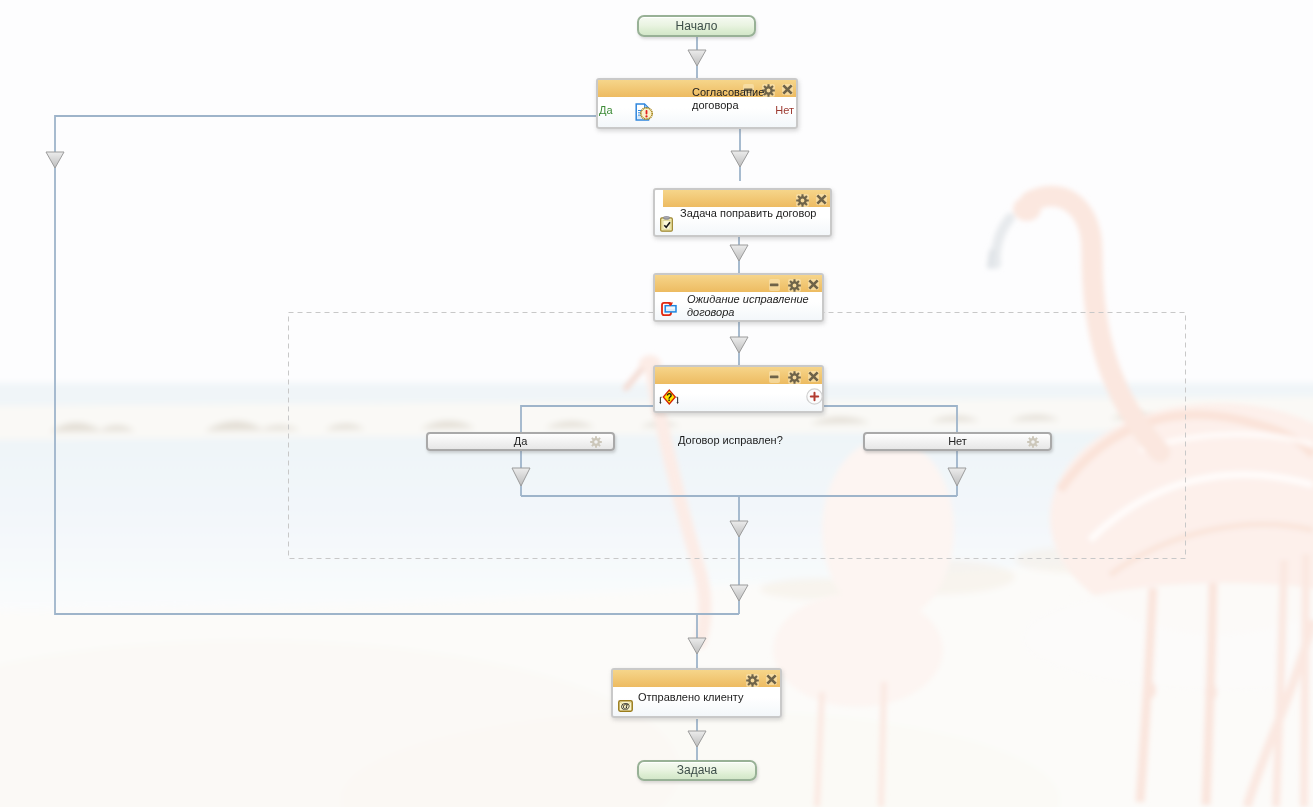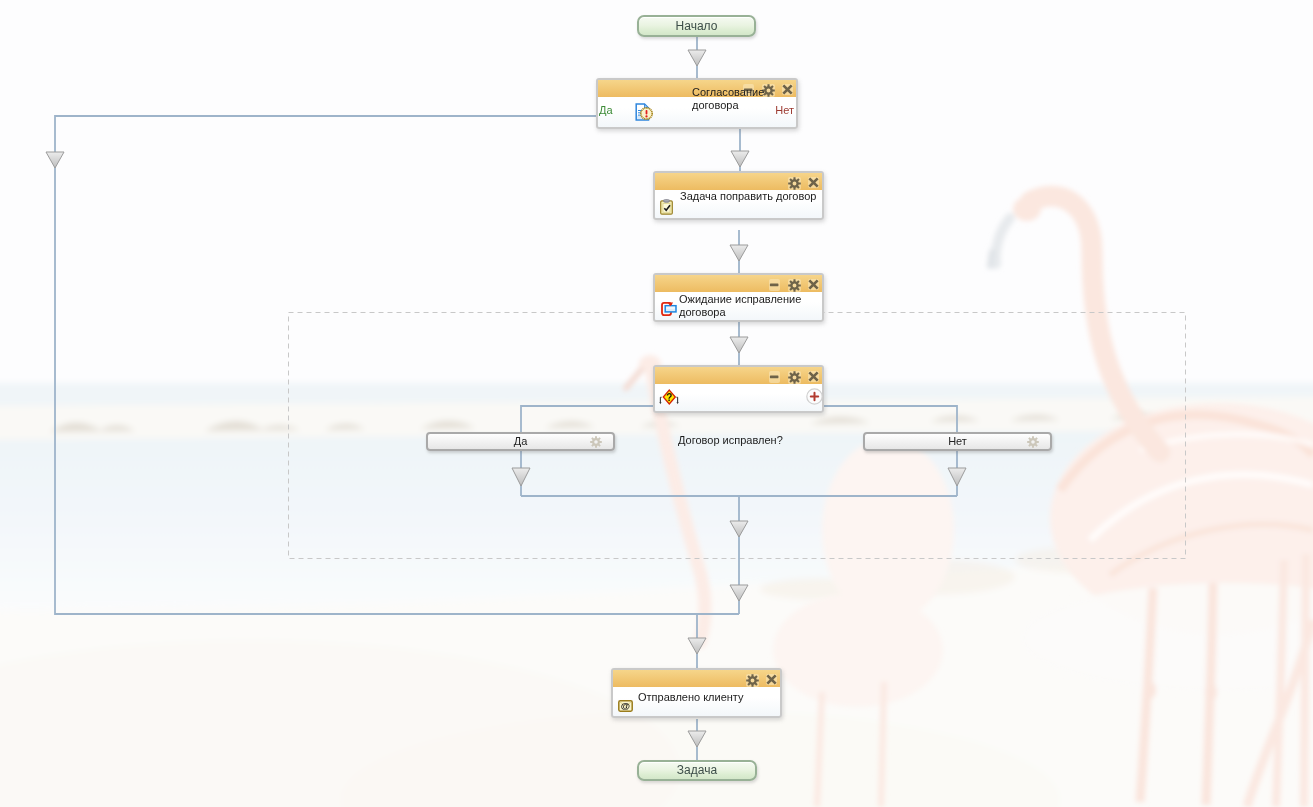--- a/index.html
+++ b/index.html
@@ -161,21 +161,21 @@
   <path d="M3,7.5 H8 M3,9.8 H7.5 M3,12.1 H7" stroke="#2f86dd" stroke-width="1"></path>
   <circle cx="11.5" cy="10.5" r="5.7" fill="#fbf3cd" stroke="#a8871f" stroke-width="1.7" stroke-dasharray="1.1,0.6"></circle>
   <rect x="10.6" y="6.9" width="1.8" height="4.7" rx="0.8" fill="#e02020"></rect>
   <circle cx="11.5" cy="13.4" r="1.15" fill="#e02020"></circle>
  </svg>
  <div class="btitle" style="left:56px;top:6px;margin-left:38px;">Согласование<br>договора</div>
  <div class="btitle" style="left:1px;top:24px;color:#3d8b37;">Да</div>
  <div class="btitle" style="right:2px;top:24px;color:#9c3a31;">Нет</div>
 </div>
 
-<div class="block" style="left:653px;top:171px;width:167px;height:45px;">
+<div class="block" style="left:653px;top:188px;width:167px;height:45px;padding-left:8px;">
  <div class="hdr">
   <svg class="hico" style="right:21px;" width="13" height="13" viewBox="0 0 12 12" fill="#6e6349">
         <use href="#i-gear"></use>
       </svg>
   <svg class="hico" style="right:3px;" width="11" height="11" viewBox="0 0 10 10" color="#6e6349">
         <use href="#i-x"></use>
       </svg>
  </div>
  <svg style="position:absolute;left:5px;top:26px;" width="13" height="16" viewBox="0 0 13 16">
   <rect x="0.7" y="1.9" width="11.6" height="13.3" rx="1.2" fill="#f5eeb4" stroke="#9a822a" stroke-width="1.2"></rect>
@@ -198,21 +198,21 @@
   <svg class="hico" style="right:3px;" width="11" height="11" viewBox="0 0 10 10" color="#6e6349">
         <use href="#i-x"></use>
       </svg>
  </div>
  <svg style="position:absolute;left:6px;top:27px;" width="16" height="14" viewBox="0 0 16 14">
   <rect x="1" y="0.9" width="9" height="12.2" rx="2" fill="none" stroke="#e02810" stroke-width="1.8"></rect>
   <rect x="4.2" y="3.7" width="10.8" height="6.2" fill="#ddeefb" stroke="#1e86e0" stroke-width="1.5"></rect>
   <rect x="5.3" y="4.8" width="8.6" height="2.2" fill="#eff7fd"></rect>
   <path d="M6.6,0.6 L12.2,0.6 L9.4,4.2 Z" fill="#e02810"></path>
  </svg>
- <div class="btitle" style="left:24px;top:18px;">Ожидание исправление<br>договора</div>
+ <div class="btitle" style="left:32px;top:18px;font-style:italic;">Ожидание исправление<br>договора</div>
 </div>
 
 <div class="block" style="left:653px;top:365px;width:167px;height:44px;">
  <div class="hdr">
   <svg class="hico" style="right:42px;" width="11" height="12" viewBox="0 0 10 11" fill="#6e6349">
         <use href="#i-min"></use>
       </svg>
   <svg class="hico" style="right:21px;" width="13" height="13" viewBox="0 0 12 12" fill="#6e6349">
         <use href="#i-gear"></use>
       </svg>

